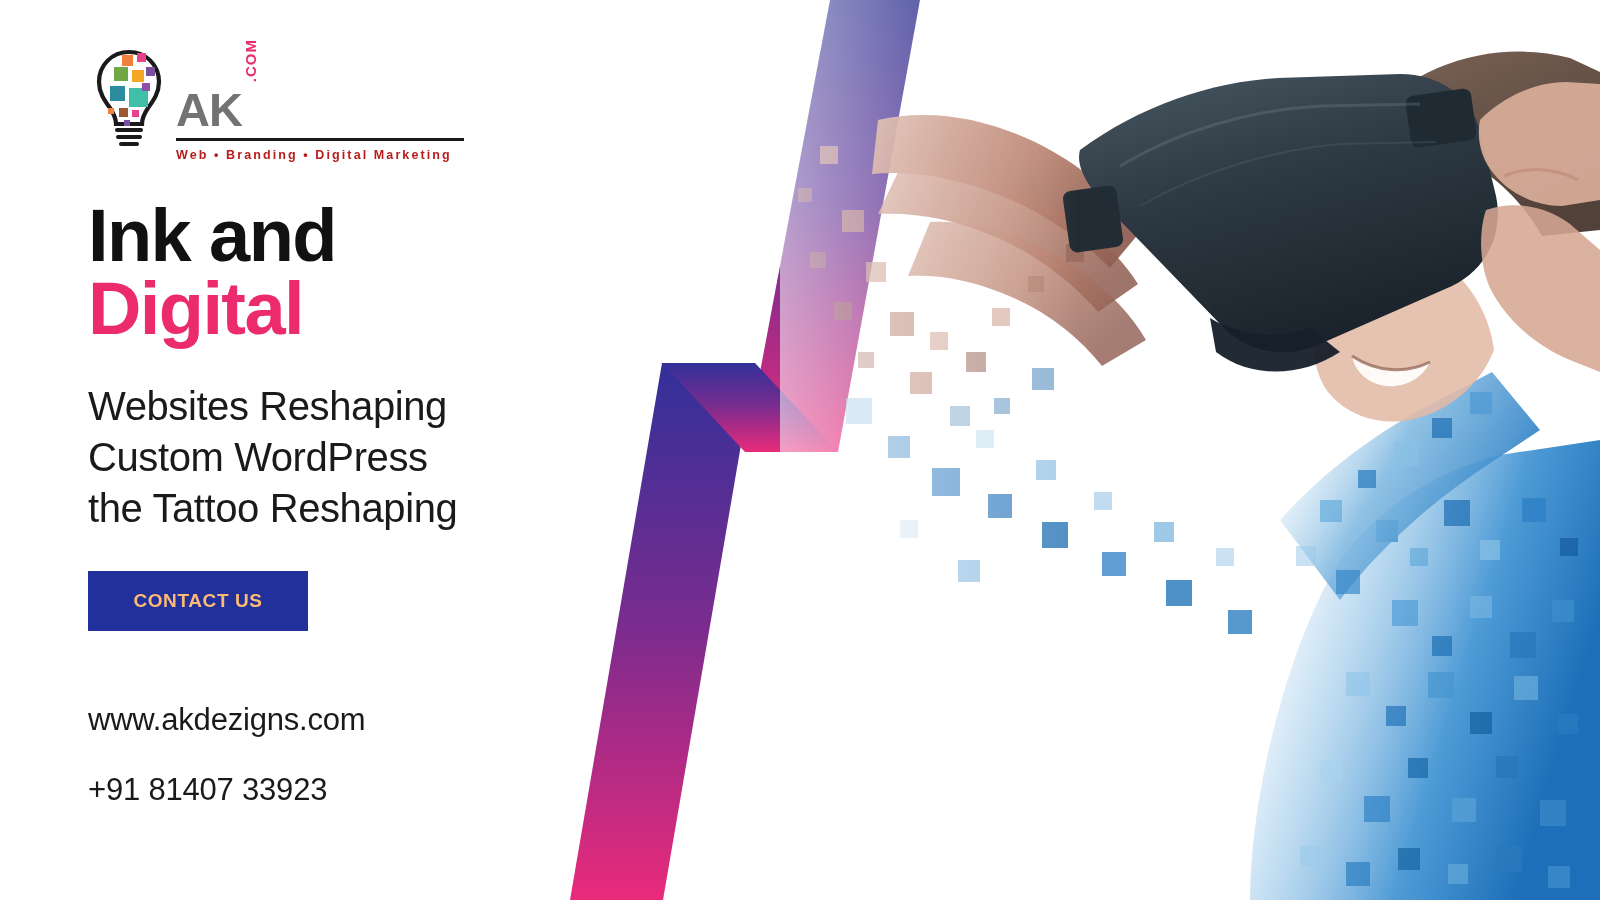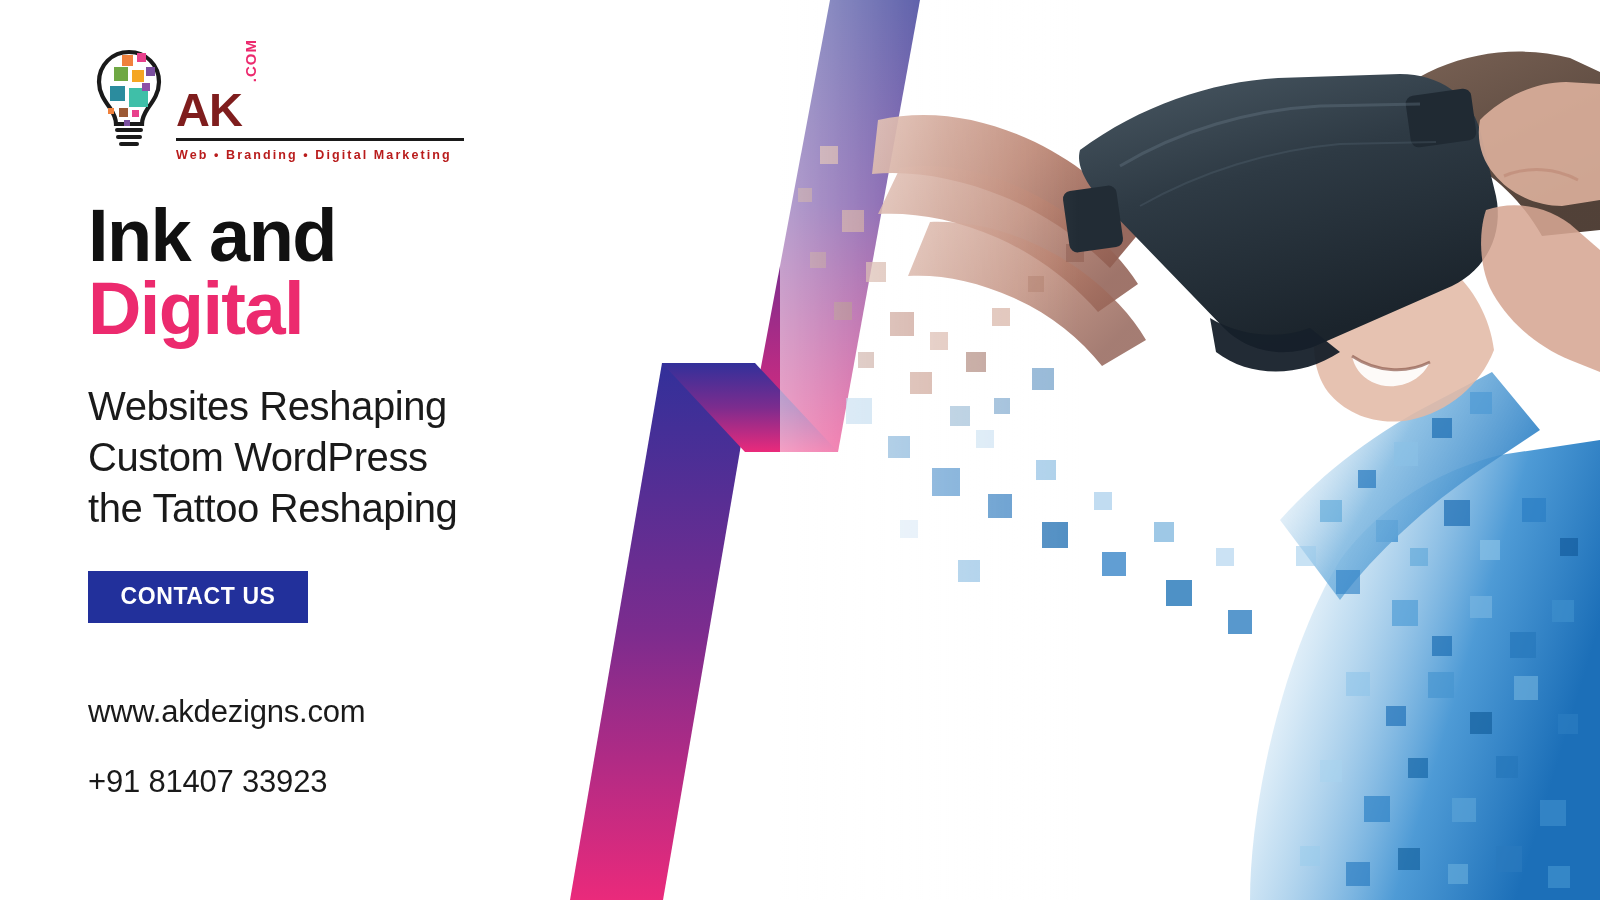--- a/index.html
+++ b/index.html
@@ -56,21 +56,21 @@
   }
   #wordmark-wrap { display: flex; flex-direction: column; }
   #wordmark-row { display: flex; align-items: flex-start; }
   .wordmark {
     font-family: "Liberation Sans", sans-serif;
     font-weight: 700;
     font-size: 47px;
     letter-spacing: -1px;
     line-height: 1;
   }
-  .wm-ak  { color: #7f1d1d; margin-top: 48px; }
+  .wm-ak  { color: #737373; margin-top: 48px; }
   .wm-dez { color: #2B38A0; }
   #wordmark-dotcom {
     color: #EC2A6E;
     font-family: "Liberation Sans", sans-serif;
     font-weight: 700;
     font-size: 15px;
     letter-spacing: 1px;
     writing-mode: vertical-rl;
     transform: rotate(180deg);
     margin-left: 1px;
@@ -114,26 +114,26 @@
     margin-bottom: 36px;
   }
   #subheadline span { display: block; }
 
   
   #cta-button {
     display: inline-flex;
     align-items: center;
     justify-content: center;
     background: #22309B;
-    color: #ffffff;
+    color: #fdba74;
     font-family: "Liberation Sans", sans-serif;
     font-weight: 700;
-    font-size: 23px;
+    font-size: 19px;
     letter-spacing: 0.6px;
-    width: 220px; height: 52px;
+    width: 220px; height: 60px;
     border: none;
     cursor: pointer;
     margin-bottom: 40px;
   }
 
   
   #contact-block {
     font-family: "Liberation Sans", sans-serif;
     font-weight: 400;
     font-size: 31px;

